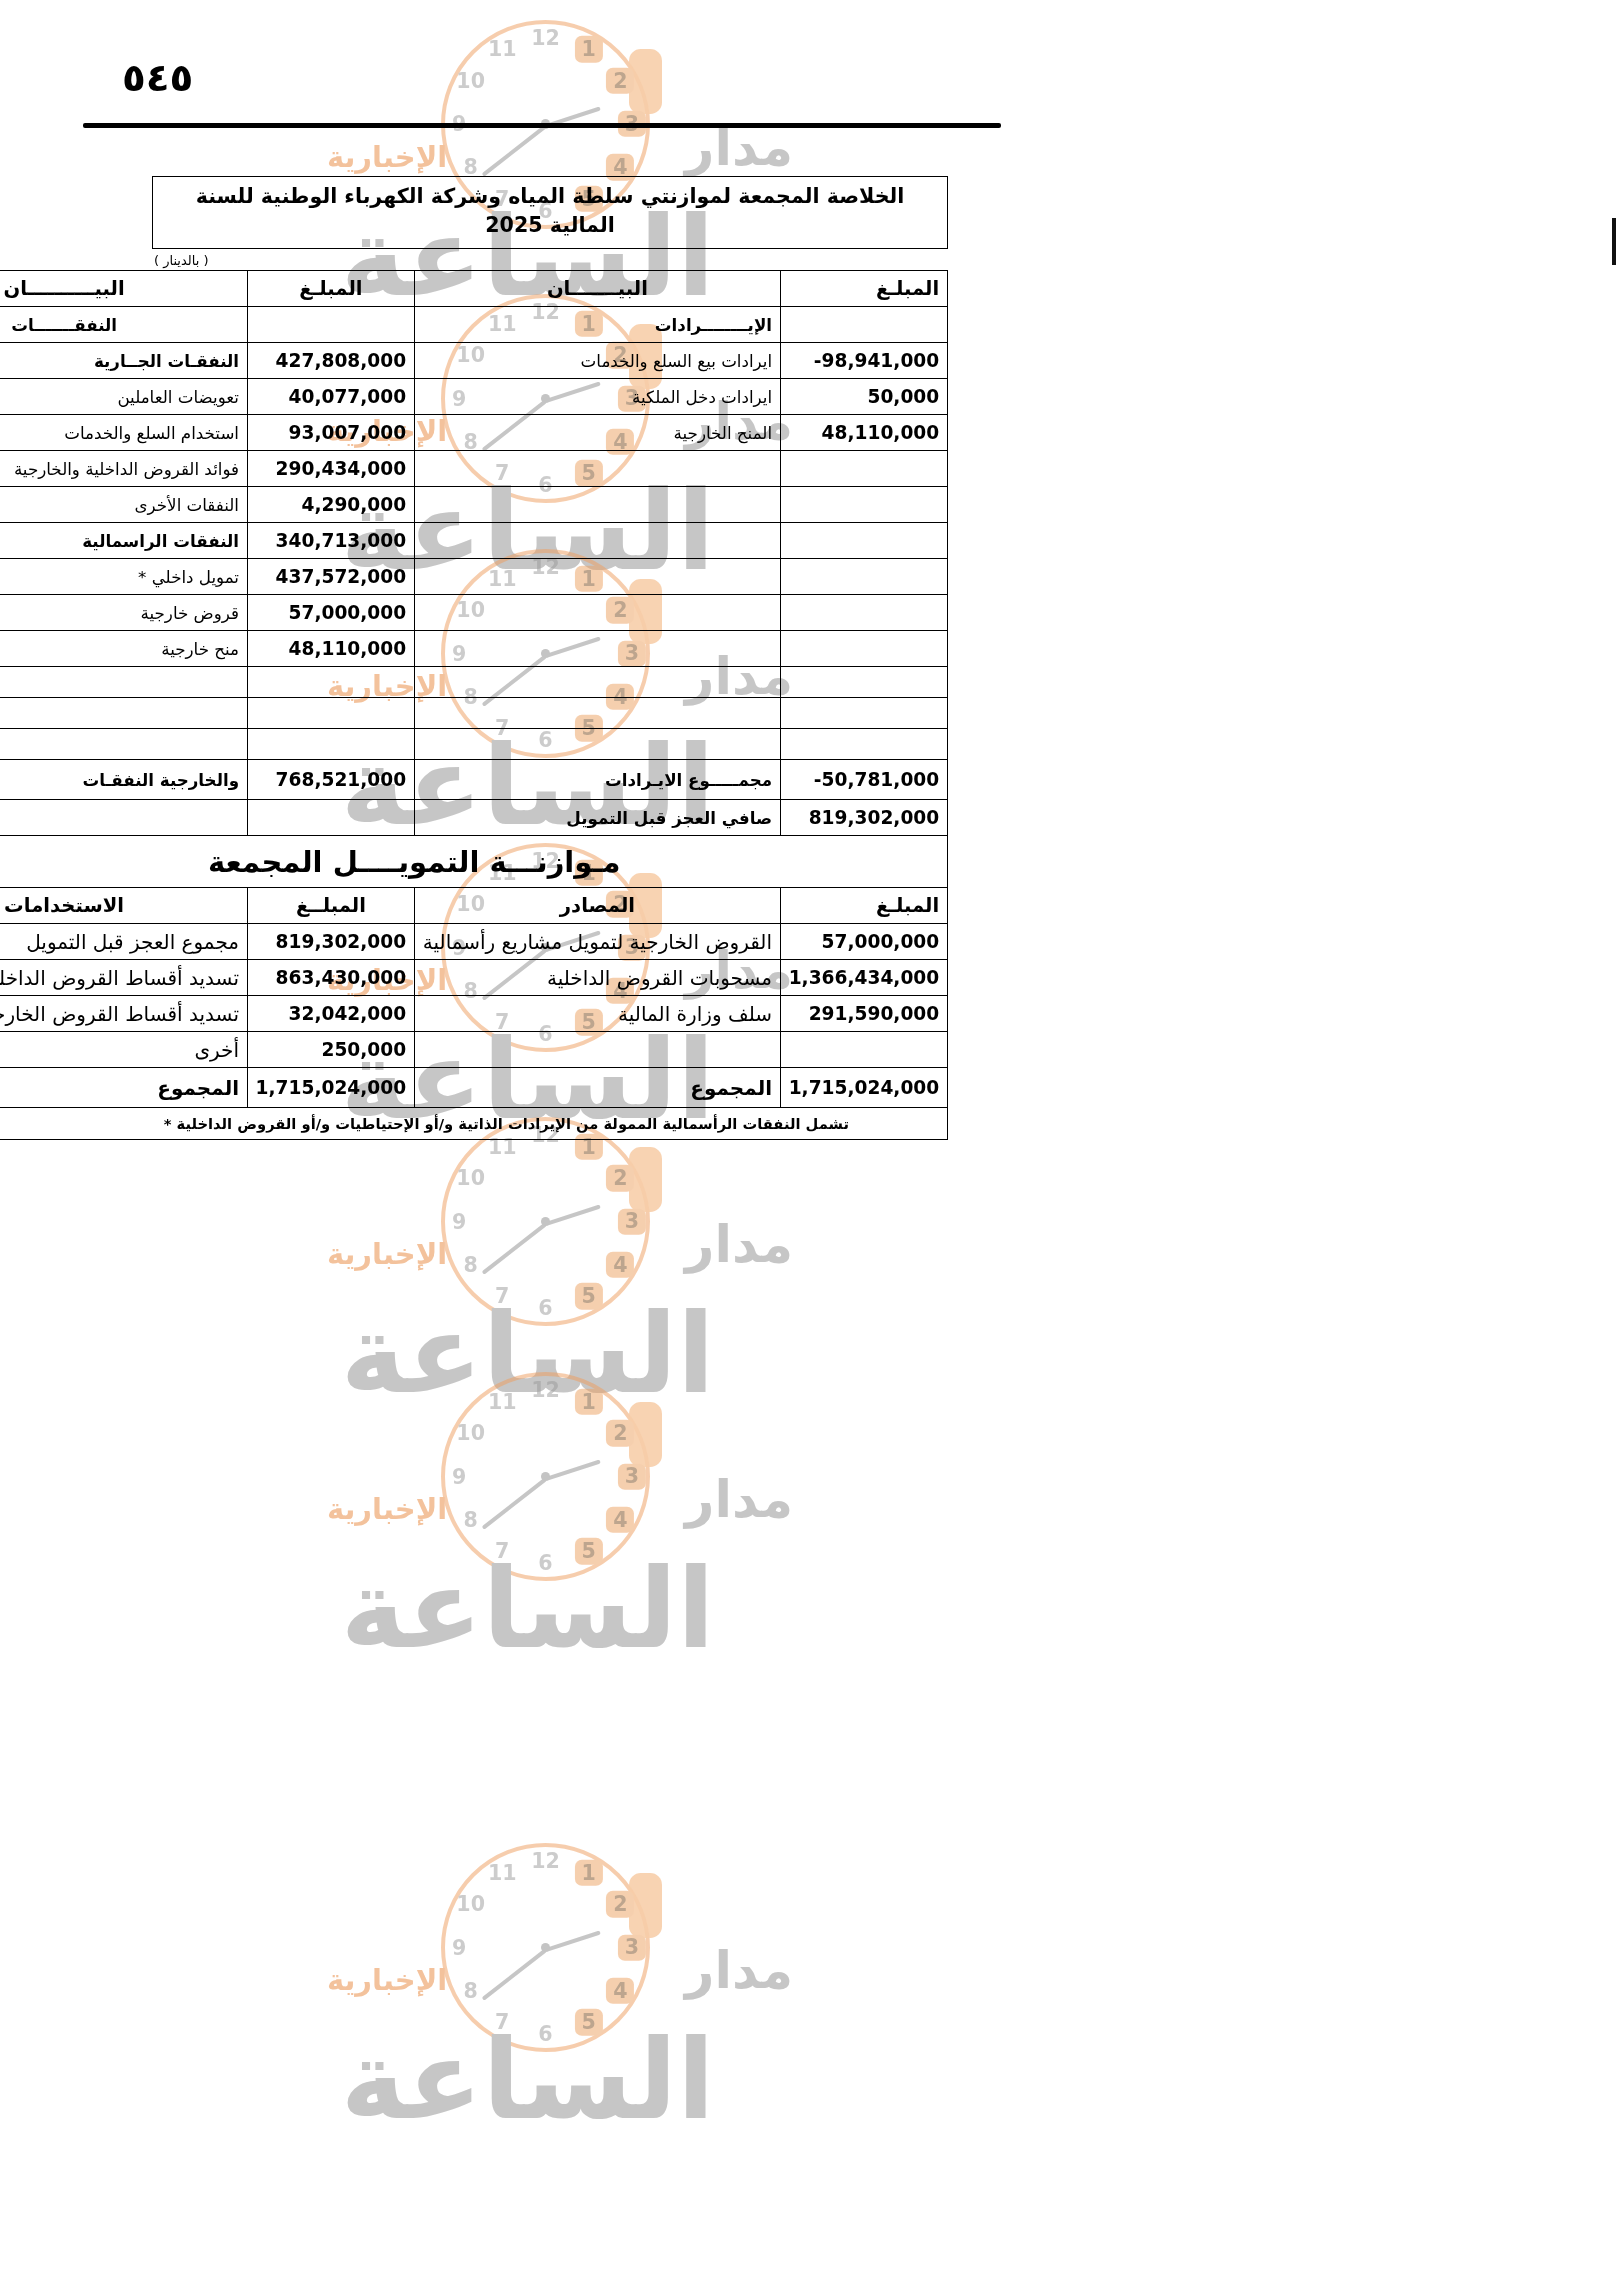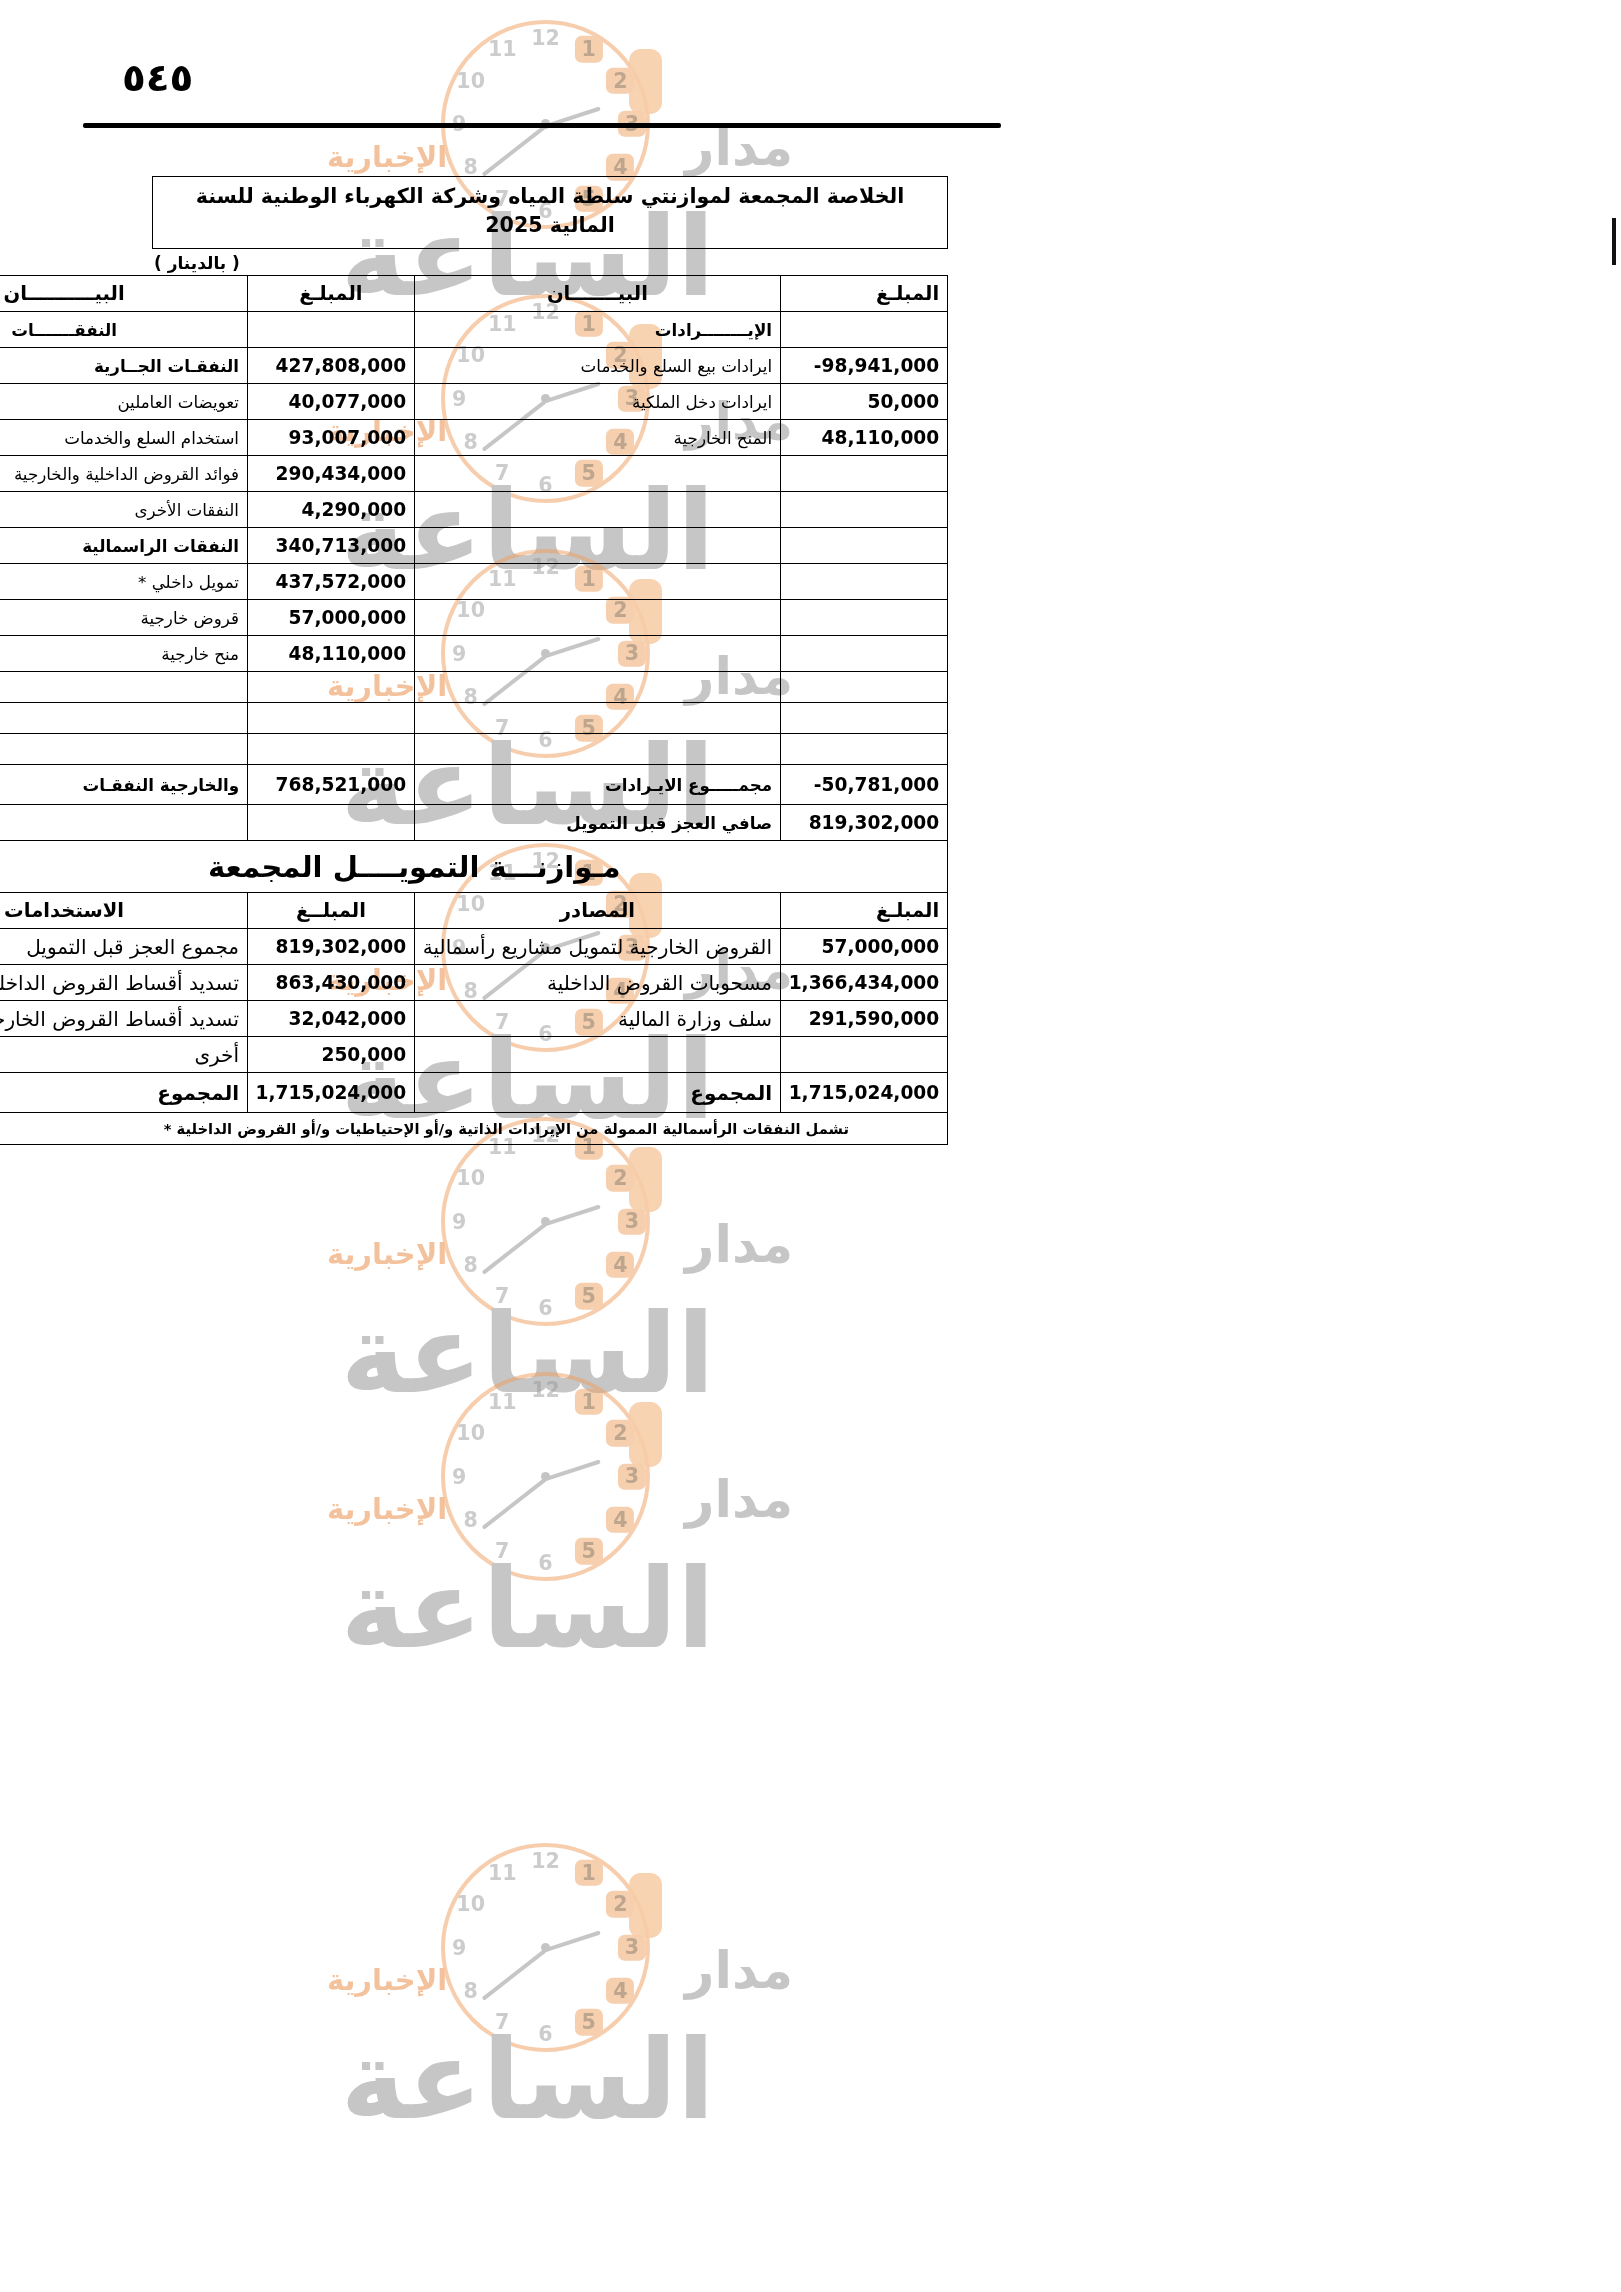--- a/index.html
+++ b/index.html
@@ -51,21 +51,21 @@
     position:absolute;top:94px;left:439px;width:214px;height:65px;
     background:#fff;border:2.9px solid #000;border-radius:50%;
     display:flex;align-items:center;justify-content:center;
     font-size:19.6px;font-weight:bold;direction:rtl;
   }
   .edge-mark{position:absolute;top:218px;right:4.9px;width:3.9px;height:47px;background:#111;}
   .doc{position:absolute;top:176px;left:152px;width:796px;direction:rtl;}
   .title-box{border:1.5px solid #000;text-align:center;padding:4.9px 7.8px 8.8px;background:transparent;}
   .title-box .t1{font-size:23.5px;font-weight:bold;line-height:1.5;}
   .title-box .t2{font-size:20.6px;font-weight:bold;line-height:1.4;}
-  .currency{font-size:17px;font-weight:bold;text-align:left;margin:3.9px 2px 2px;}
+  .currency{font-size:13px;font-weight:normal;text-align:left;margin:3.9px 2px 2px;}
   table.budget{width:100%;border-collapse:collapse;direction:rtl;background:transparent;}
   table.budget td{
     border:1.5px solid #000;
     height:35px;vertical-align:middle;
     padding:0 7.8px;background:transparent;
     white-space:nowrap;overflow:hidden;
   }
   td.amt{direction:ltr;text-align:right;font-size:18.6px;font-weight:bold;}
   td.desc{text-align:right;font-size:16.7px;}
   tr.t2row td.desc{font-size:20px;}

